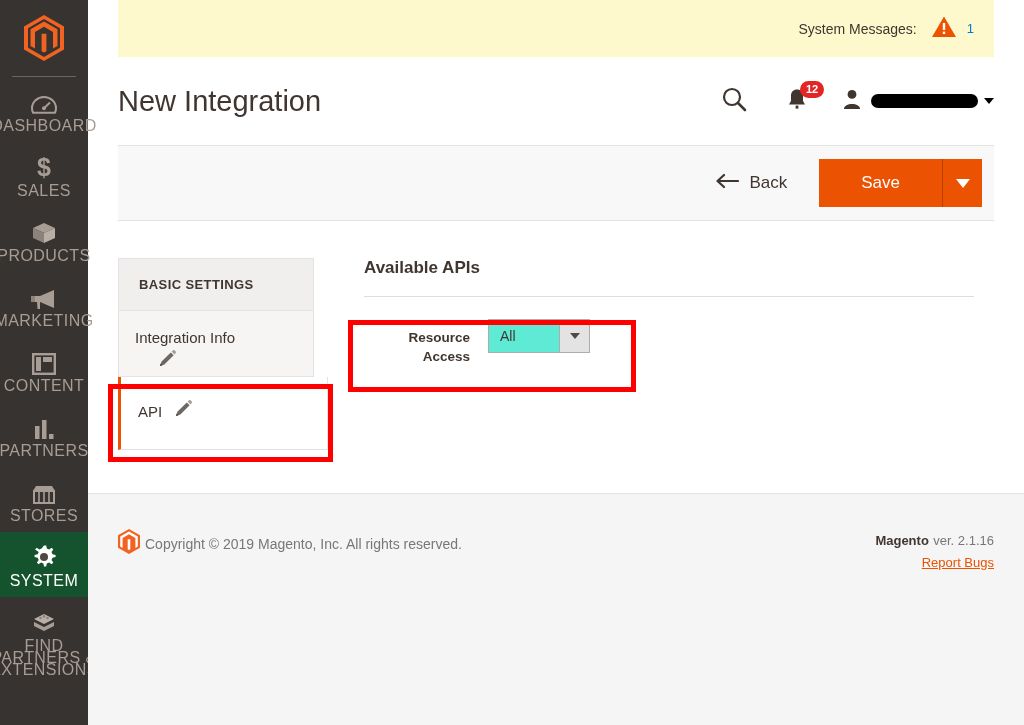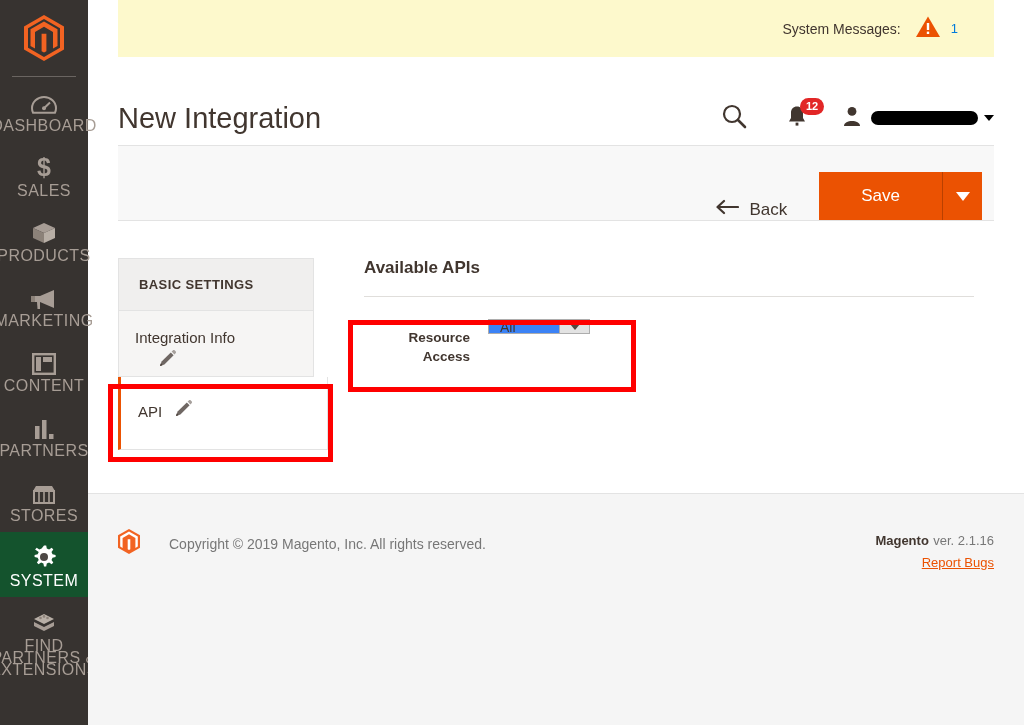--- a/index.html
+++ b/index.html
@@ -39,29 +39,29 @@
     line-height: 12px; color: #a79d95;
   }
   .menu-item.active .mi-label { color: #ffffff; }
 
   
   .sysmsg {
     position: absolute; left: 118px; top: 0;
     width: 876px; height: 57px;
     background: #fdf9cc;
     display: flex; align-items: center; justify-content: flex-end;
-    padding-right: 36px;
+    padding-right: 20px;
   }
   .sysmsg-label { font-size: 14px; color: #41362f; }
   .sysmsg-count { font-size: 13px; color: #007bdb; margin-left: 10px; }
   .warn-tri { margin-left: 14px; display: block; }
 
   
   .page-head {
-    position: absolute; left: 118px; top: 74px;
+    position: absolute; left: 118px; top: 57px;
     width: 876px; height: 88px;
     display: flex; align-items: center; justify-content: space-between;
   }
   .page-title {
     font-size: 29px; font-weight: 400; color: #41362f; line-height: 1;
   }
   .head-actions { display: flex; align-items: center; gap: 0; }
   .hd-search { margin-right: 40px; cursor: pointer; }
   .hd-bell { position: relative; margin-right: 36px; cursor: pointer; }
   .bell-badge {
@@ -83,21 +83,21 @@
   }
 
   
   .content-col {
     position: absolute; left: 118px; top: 145px;
     width: 876px;
   }
   .page-toolbar {
     height: 76px; background: #f8f8f8;
     border: 1px solid #e3e3e3; border-left: none; border-right: none;
-    display: flex; align-items: flex-end; justify-content: flex-end;
+    display: flex; align-items: center; justify-content: flex-end;
     padding-right: 12px;
   }
   .btn-back {
     display: flex; align-items: center; gap: 10px;
     background: none; border: none; cursor: pointer;
     font-size: 17px; color: #41362f; font-weight: 400;
     padding: 0 32px 0 0; font-family: inherit;
   }
   .btn-save-group { display: flex; align-items: stretch; }
   .btn-save {
@@ -154,22 +154,22 @@
   .field-row {
     display: flex; align-items: flex-start; padding-top: 22px;
   }
   .field-label {
     width: 106px; flex: 0 0 106px; text-align: right;
     font-size: 13.5px; font-weight: 700; color: #41362f;
     line-height: 19px; padding-top: 9px; margin-right: 18px;
   }
   .select-wrap {
     display: flex; align-items: stretch;
-    border: 1px solid #adadad; background: #3b82f6;
-    height: 15px; width: 102px; gap: 40px;
+    border: 1px solid #adadad; background: #5eead4;
+    height: 34px; width: 102px; gap: 40px;
   }
   .select-value {
     flex: 1; display: flex; align-items: center;
     padding-left: 11px; font-size: 14px; color: #41362f;
   }
   .select-arrow {
     width: 30px; background: #e3e3e3; border-left: 1px solid #adadad;
     display: flex; align-items: center; justify-content: center;
   }
   .select-arrow i {
@@ -181,21 +181,21 @@
   
   .footer {
     position: absolute; left: 88px; top: 493px;
     width: 936px; height: 232px;
     background: #f5f5f5; border-top: 1px solid #e3e3e3;
   }
   .footer-inner {
     position: relative; padding: 35px 30px 0 30px;
     display: flex; justify-content: space-between; align-items: flex-start;
   }
-  .copy-left { display: flex; align-items: center; gap: 29px; }
+  .copy-left { display: flex; align-items: center; gap: 5px; }
   .copy-text { font-size: 14px; color: #777777; }
   .copy-right { text-align: right; line-height: 21px; }
   .ver-strong { font-size: 13px; font-weight: 700; color: #41362f; }
   .ver-text { font-size: 13px; color: #777777; }
   .report-link {
     font-size: 13px; color: #eb5202; text-decoration: underline; cursor: pointer;
   }
 
   
   .annot {

